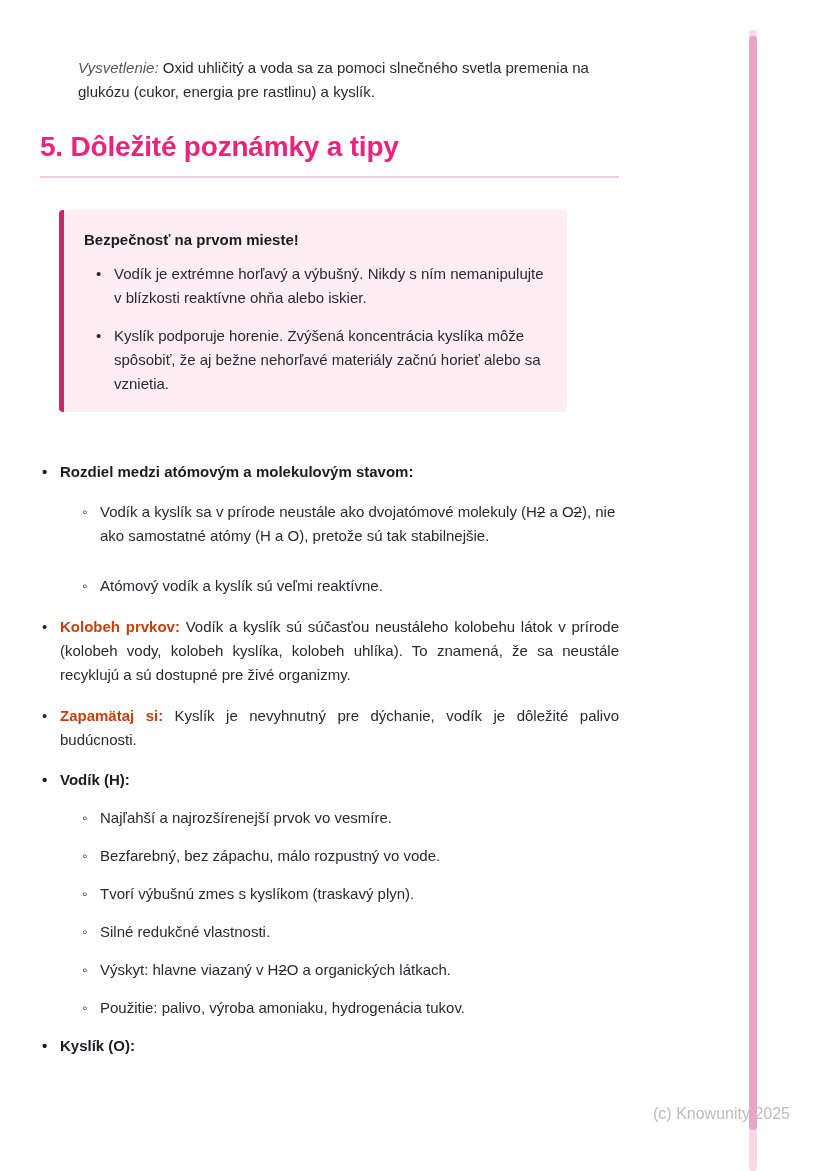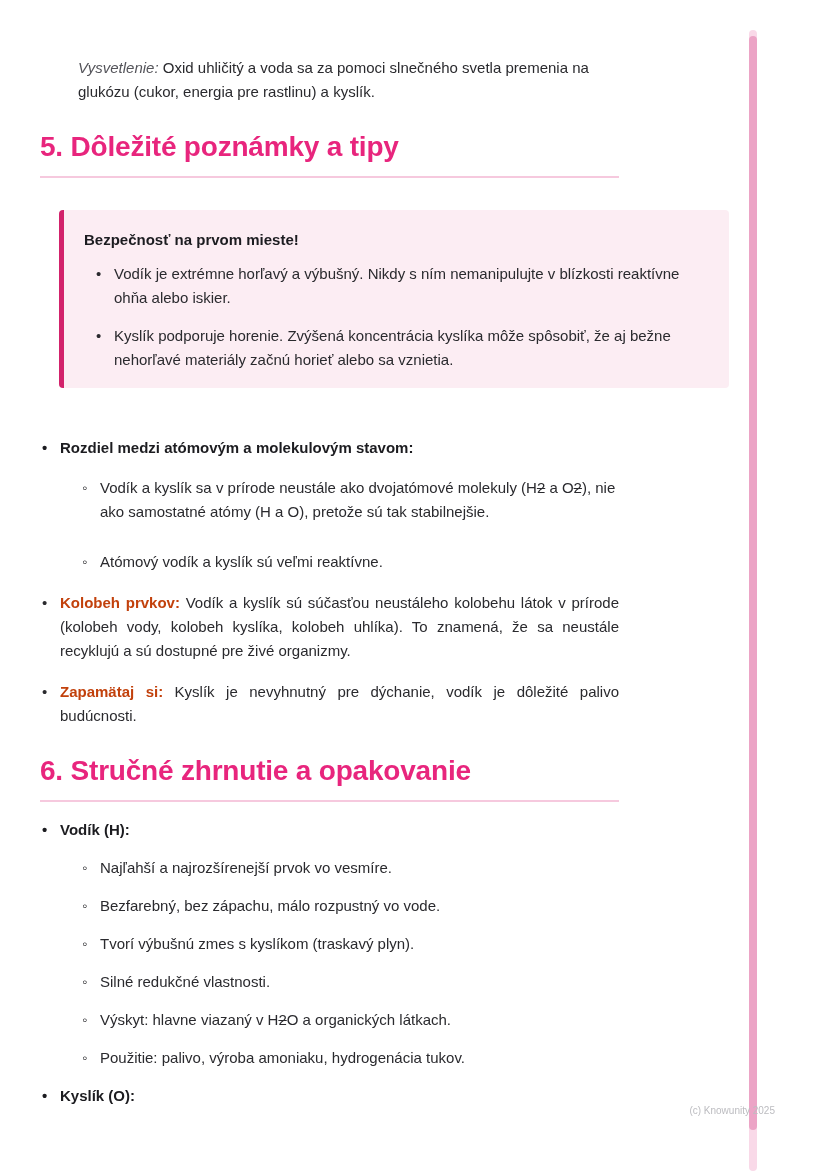--- a/index.html
+++ b/index.html
@@ -20,21 +20,21 @@
     font-size:15px;line-height:24px;
   }
   .p-intro{margin:0 0 0 38px;}
   .p-intro .lead{font-style:italic;color:#54545a;}
   h2.sec{
     color:var(--accent);font-size:28px;line-height:34px;font-weight:700;
     margin:26px 0 0;padding-bottom:12px;border-bottom:2px solid var(--rule);
     letter-spacing:-0.2px;
   }
   .callout{
-    margin:32px 0 0 19px;width:670px;background:var(--callout-bg);
+    margin:32px 0 0 19px;width:508px;background:var(--callout-bg);
     border-left:5px solid var(--callout-border);border-radius:4px;
     padding:18px 22px 16px 20px;
   }
   .c-title{margin:0 0 10px;font-weight:700;color:#1c1c20;}
   .li1,.li2{display:flex;align-items:flex-start;}
   .mark{flex:none;width:18px;margin-left:2px;}
   .li2{margin-left:40px;}
   .txt{flex:1;min-width:0;}
   .just .txt{text-align:justify;}
   .b-head{font-weight:700;color:#1c1c20;}
@@ -47,21 +47,21 @@
   .sub-b{margin-top:26px;}
   .pt2{margin-top:17px;}
   .pt3{margin-top:17px;}
   .sec6{margin-top:30px;}
   .p6intro{margin:20px 0 0;}
   .vod{margin-top:16px;}
   .s6{margin-top:14px;}
   .oxy{margin-top:14px;}
   .st{text-decoration:line-through;}
   .copyright{
-    position:absolute;right:53px;top:1105px;font-size:10px;color:#bcbcc0;z-index:3;
+    position:absolute;right:38px;top:1105px;font-size:16px;color:#bcbcc0;z-index:3;
   }
   .sb-track{
     position:absolute;left:749px;top:30px;width:8px;height:1141px;
     background:#f9d9e8;border-radius:4px;z-index:1;
   }
   .sb-thumb{
     position:absolute;left:749px;top:36px;width:8px;height:1094px;
     background:#eca4c6;border-radius:4px;z-index:2;
   }
 </style>
@@ -105,21 +105,20 @@
     <div class="li1 just pt2">
       <span class="mark">•</span>
       <span class="txt"><strong>Kolobeh prvkov:</strong><span> Vodík a kyslík sú súčasťou neustáleho kolobehu látok v prírode (kolobeh vody, kolobeh kyslíka, kolobeh uhlíka). To znamená, že sa neustále recyklujú a sú dostupné pre živé organizmy.</span></span>
     </div>
 
     <div class="li1 just pt3">
       <span class="mark">•</span>
       <span class="txt"><strong>Zapamätaj si:</strong><span> Kyslík je nevyhnutný pre dýchanie, vodík je dôležité palivo budúcnosti.</span></span>
     </div>
 
-    <h2 class="sec sec6">6. Stručné zhrnutie a opakovanie</h2>
 
 
     <div class="li1 b-head vod">
       <span class="mark">•</span>
       <span class="txt">Vodík (H):</span>
     </div>
 
     <div class="li2 s6">
       <span class="mark">◦</span>
       <span class="txt">Najľahší a najrozšírenejší prvok vo vesmíre.</span>

